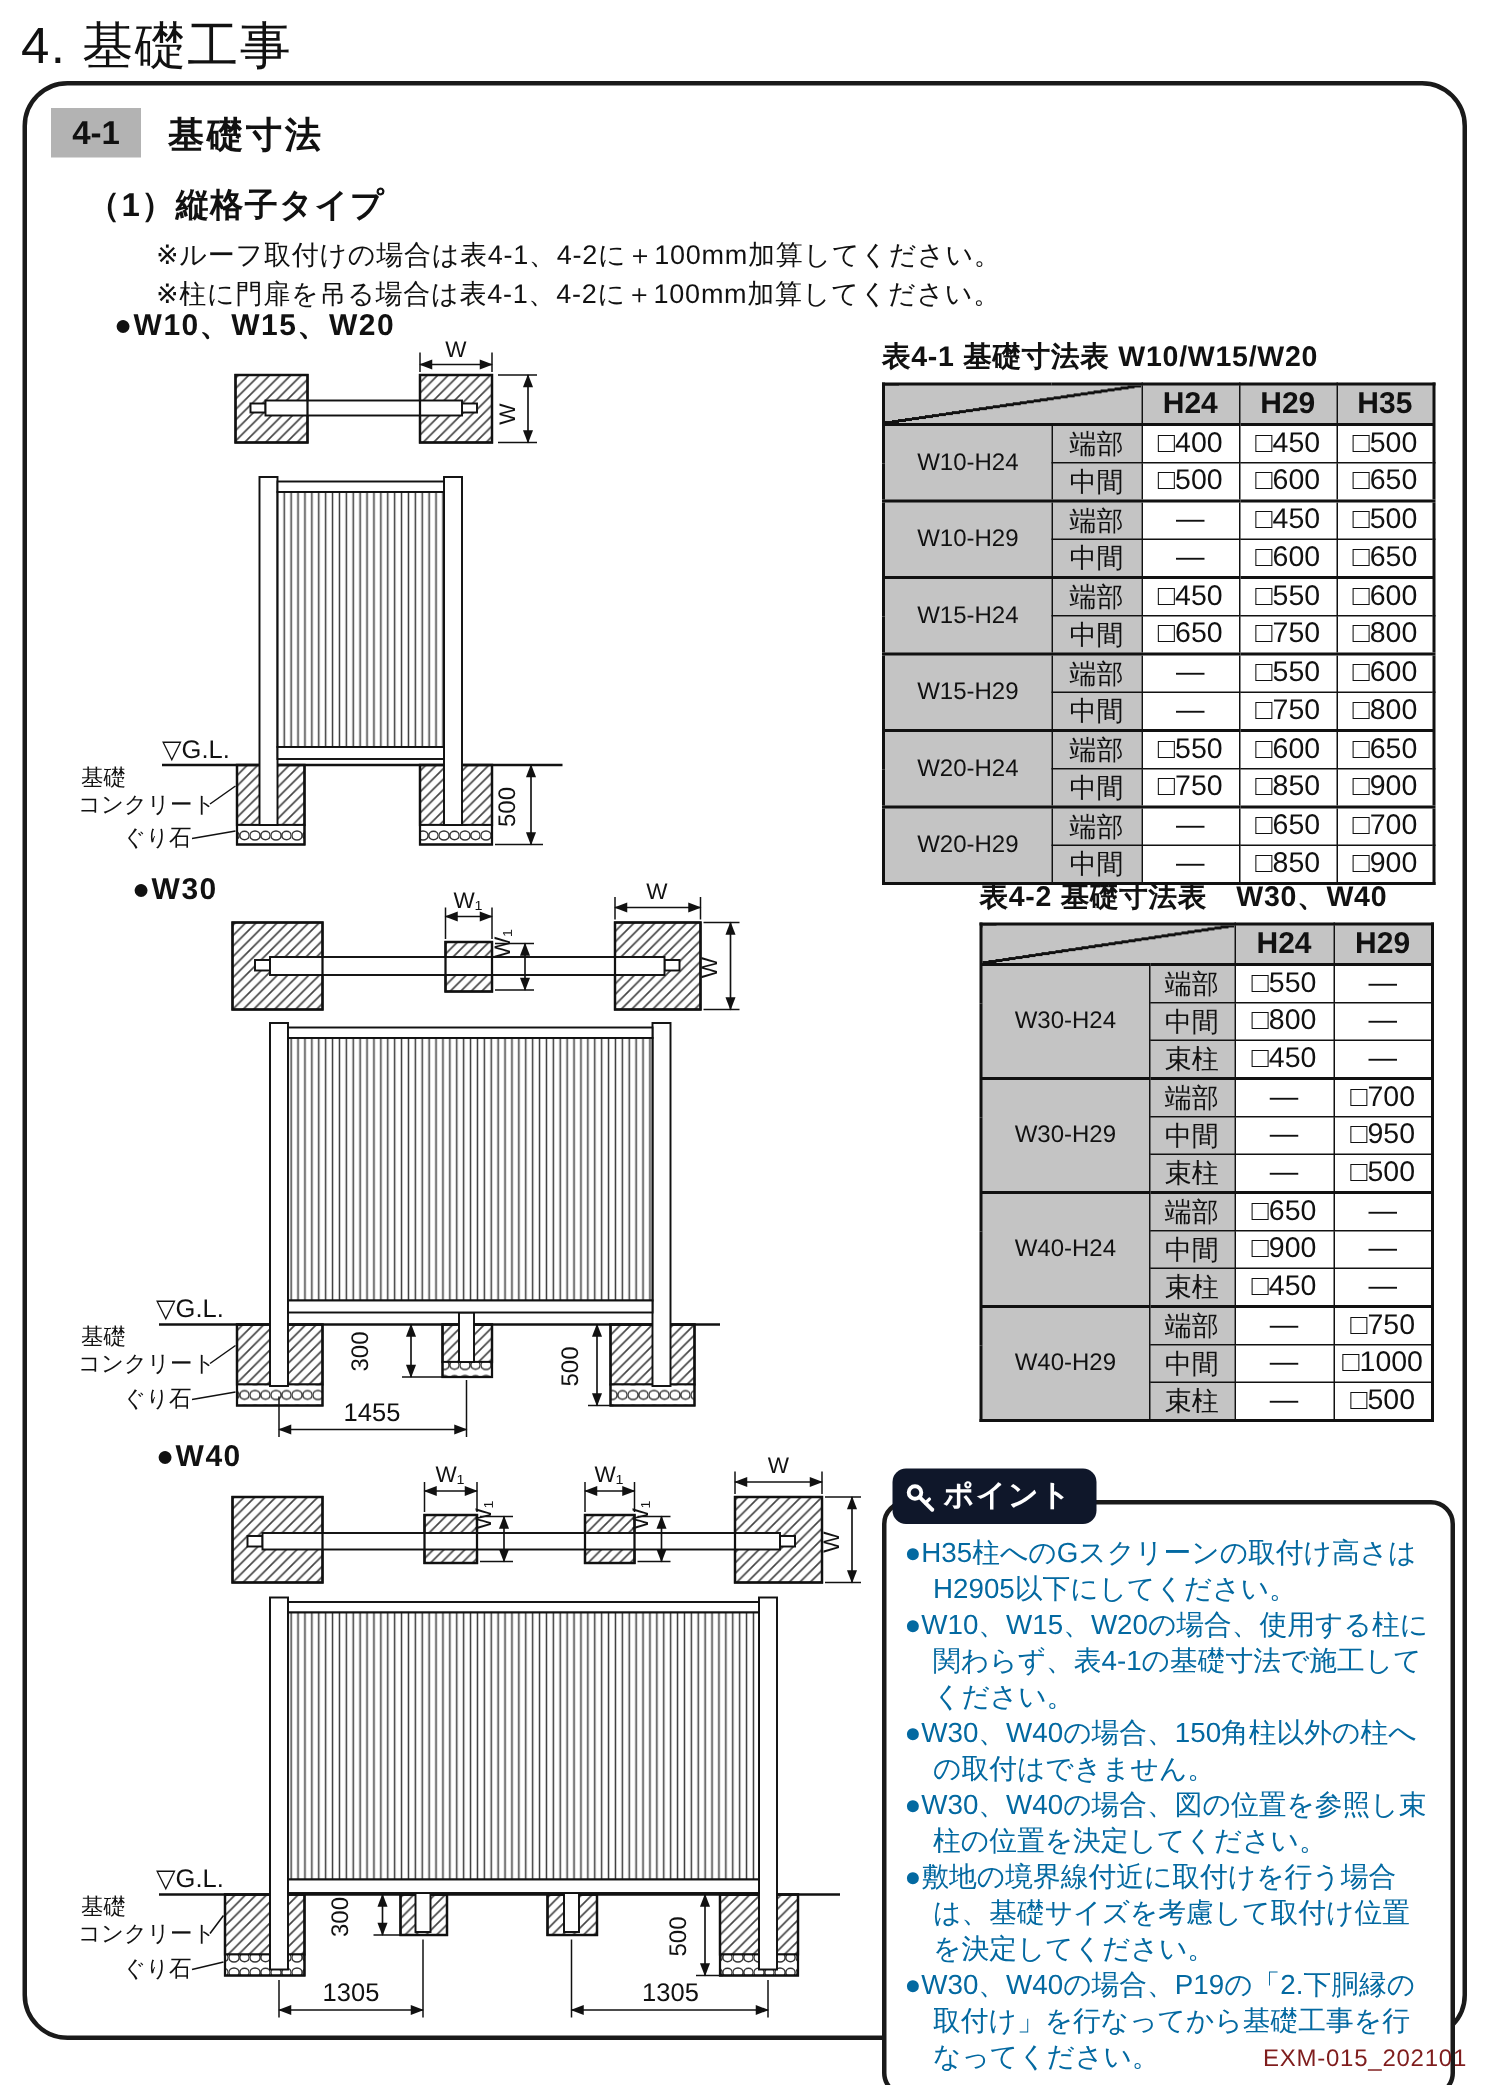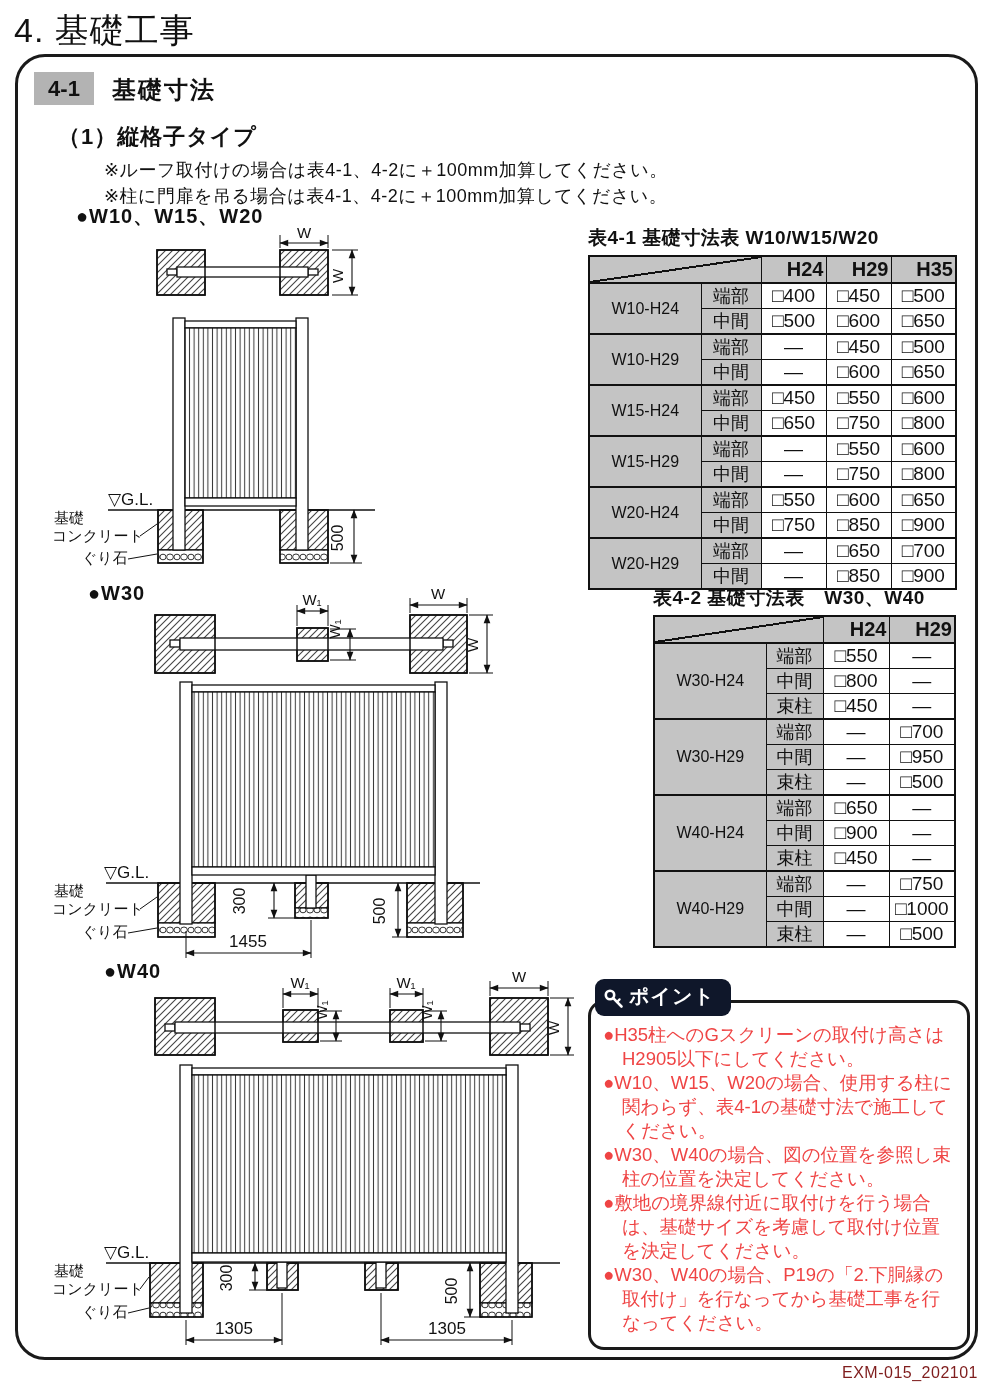--- a/index.html
+++ b/index.html
@@ -38,42 +38,42 @@
   table.dim-table { border-collapse:collapse; border:2.5px solid #111; background:#fff; }
   table.dim-table th, table.dim-table td {
     border:1.5px solid #111; text-align:center; vertical-align:middle;
     height:23px; padding:0 2px; font-weight:normal; white-space:nowrap;
   }
   table.dim-table th.corner {
     background:linear-gradient(to bottom right,
       #c4c4c4 calc(50% - 1px), #111 calc(50% - 1px),
       #111 calc(50% + 1px), #c4c4c4 calc(50% + 1px));
   }
-  table.dim-table th.colh { background:#c4c4c4; font-size:20px; font-weight:bold; height:27px;text-align:right; }
+  table.dim-table th.colh { background:#c4c4c4; font-size:20px; font-weight:bold; height:27px; }
   table.dim-table th.model { background:#c4c4c4; font-size:16px; width:112px; }
   table.dim-table th.rlabel { background:#c4c4c4; font-size:18px; width:60px; }
   table.dim-table td { font-size:19px; width:65px; }
   #t2-wrap table.dim-table td { width:66px; height:24px; }
   #t2-wrap table.dim-table th.rlabel { width:57px; }
   table.dim-table tr.gfirst th, table.dim-table tr.gfirst td { border-top:2.5px solid #111; }
 
   
   #point-box {
     left:588px; top:1000px; width:382px;
     border:3px solid #1a1a1a; border-radius:16px;
     padding:20px 10px 12px 12px; background:#fff;
   }
   #point-title {
     position:absolute; left:4px; top:-24px; background:#0f172a; color:#fff;
     border-radius:9px; padding:4px 16px 6px 8px; font-size:20px; font-weight:bold;
     display:flex; align-items:flex-end; gap:4px; letter-spacing:1px;
   }
   .point-item {
     font-size:18.5px; line-height:24px; letter-spacing:0px;
-    padding-left:19px; text-indent:-19px; color:#ef4444;
+    padding-left:19px; text-indent:-19px; color:#0369a1;
   }
   #page-footer { top:1364px; right:22px; font-size:16px; color:#7f1d1d; letter-spacing:0.5px; }
 
   
   svg text { font-family:"Liberation Sans","DejaVu Sans",sans-serif; fill:#111; }
   .hatchrect { fill:url(#hatch); stroke:#111; stroke-width:1.5; }
   .gravelrect { fill:url(#gravel); stroke:#111; stroke-width:1.2; }
   .outline { fill:none; stroke:#111; stroke-width:1.5; }
   .whiterect { fill:#fff; stroke:#111; stroke-width:1.3; }
   .latticerect { fill:url(#lattice); stroke:#111; stroke-width:1.3; }
@@ -503,19 +503,20 @@
     <svg width="22" height="22" viewBox="0 0 22 22">
       <circle cx="7" cy="7" r="4.2" fill="none" stroke="#fff" stroke-width="2.6"></circle>
       <line x1="10.2" y1="10.2" x2="18.5" y2="18.5" stroke="#fff" stroke-width="2.6" stroke-linecap="round"></line>
       <line x1="14" y1="14" x2="16.6" y2="11.4" stroke="#fff" stroke-width="2.2" stroke-linecap="round"></line>
     </svg>
     <span>ポイント</span>
   </div>
   <div>
       <div class="point-item">●H35柱へのGスクリーンの取付け高さはH2905以下にしてください。</div>
       <div class="point-item">●W10、W15、W20の場合、使用する柱に関わらず、表4-1の基礎寸法で施工してください。</div>
+      <div class="point-item">●W30、W40の場合、150角柱以外の柱への取付はできません。</div>
       <div class="point-item">●W30、W40の場合、図の位置を参照し束柱の位置を決定してください。</div>
       <div class="point-item">●敷地の境界線付近に取付けを行う場合は、基礎サイズを考慮して取付け位置を決定してください。</div>
       <div class="point-item">●W30、W40の場合、P19の「2.下胴縁の取付け」を行なってから基礎工事を行なってください。</div>
     </div>
 </div>
 
 <div class="abs" id="page-footer">EXM-015_202101</div>
 
 </body></html>

